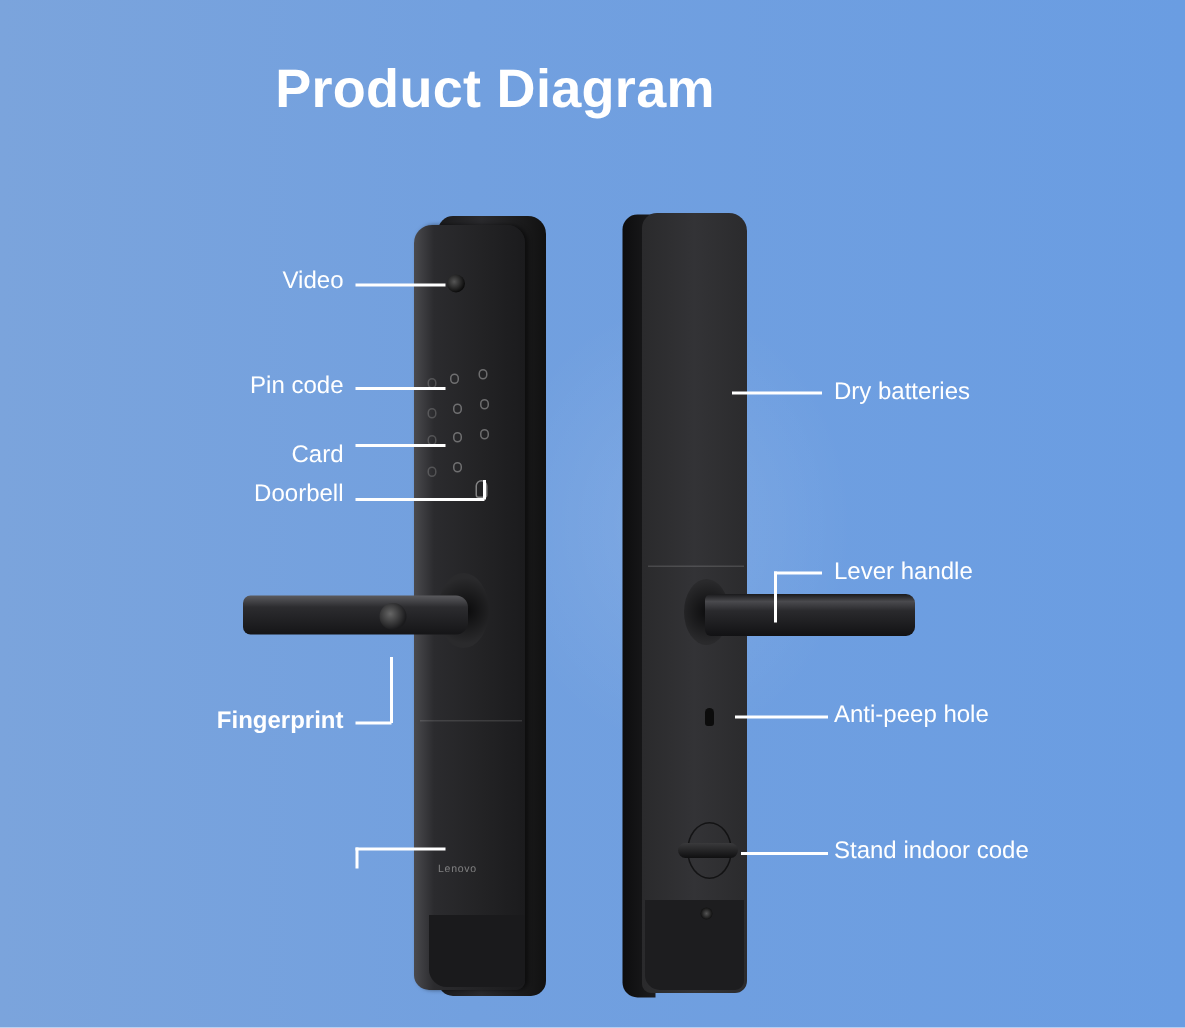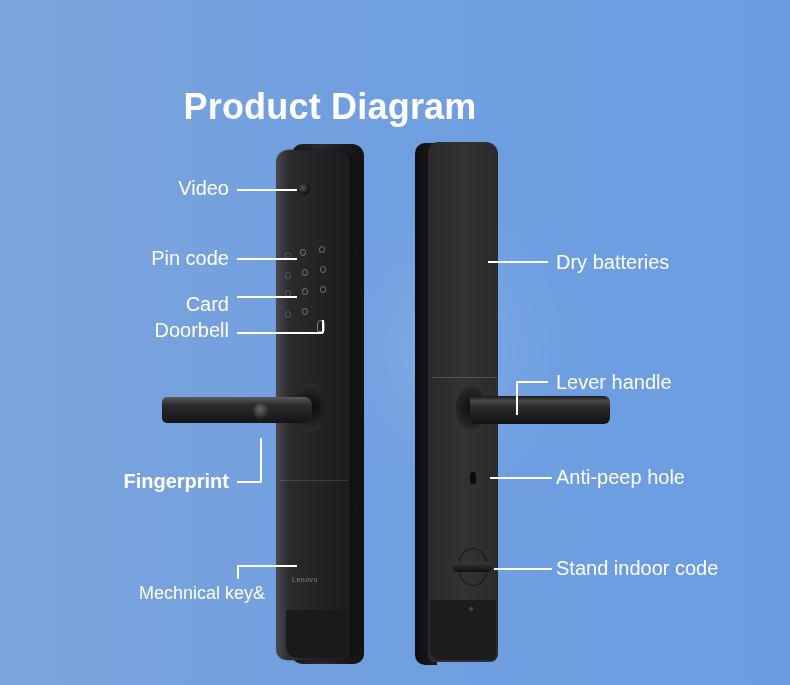--- a/index.html
+++ b/index.html
@@ -7,24 +7,24 @@
     width: 790px; height: 685px; overflow: hidden; position: relative;
     font-family: "Liberation Sans", "DejaVu Sans", sans-serif;
     background: linear-gradient(90deg, #7ba4dc 0%, #72a0df 40%, #6a9de2 100%);
   }
   .bg-glow {
     position: absolute; left: 330px; top: 200px; width: 240px; height: 300px;
     background: radial-gradient(ellipse at center, rgba(255,255,255,0.10), rgba(255,255,255,0) 70%);
   }
   .title {
     position: absolute; left: 0; top: 38px; width: 660px; text-align: center;
-    color: #ffffff; font-weight: bold; font-size: 36px; letter-spacing: 0.2px; margin-top: 48px;
+    color: #ffffff; font-weight: bold; font-size: 36px; letter-spacing: 0.2px;
   }
   .label {
-    position: absolute; color: #ffffff; font-size: 20px; line-height: 24px; white-space: nowrap;
+    position: absolute; color: #ffffff; font-size: 16px; line-height: 24px; white-space: nowrap;
   }
   .label.right-al { text-align: right; }
   .line { position: absolute; background: #ffffff; }
   .hline { height: 1.5px; }
   .vline { width: 1.5px; }
   .front-back-plate {
     position: absolute; left: 292px; top: 144px; width: 72px; height: 520px;
     background: linear-gradient(90deg,#1a1a1c 0%,#2a2a2d 40%,#111 100%);
     border-radius: 10px 12px 10px 10px;
   }
@@ -170,21 +170,20 @@
 
 <div class="label right-al" style="right:561px;top:318px;">Doorbell</div>
 <div class="line hline" style="left:237px;top:332px;width:86px;"></div>
 <div class="line vline" style="left:322px;top:320px;height:13px;"></div>
 
 <div class="label right-al" style="right:561px;top:469px;font-weight:bold;">Fingerprint</div>
 <div class="line hline" style="left:237px;top:481px;width:24px;"></div>
 <div class="line vline" style="left:260px;top:438px;height:44px;"></div>
 
 <div class="label right-al" style="right:525px;top:582px;font-size:18px;line-height:23px;">
-  <div>Mechnical key&amp;</div>
 </div>
 <div class="line hline" style="left:237px;top:565px;width:60px;"></div>
 <div class="line vline" style="left:237px;top:565px;height:14px;"></div>
 
 <div class="label" style="left:556px;top:250px;">Dry batteries</div>
 <div class="line hline" style="left:488px;top:261px;width:60px;"></div>
 
 <div class="label" style="left:556px;top:370px;">Lever handle</div>
 <div class="line hline" style="left:516px;top:381px;width:32px;"></div>
 <div class="line vline" style="left:516px;top:381px;height:34px;"></div>

